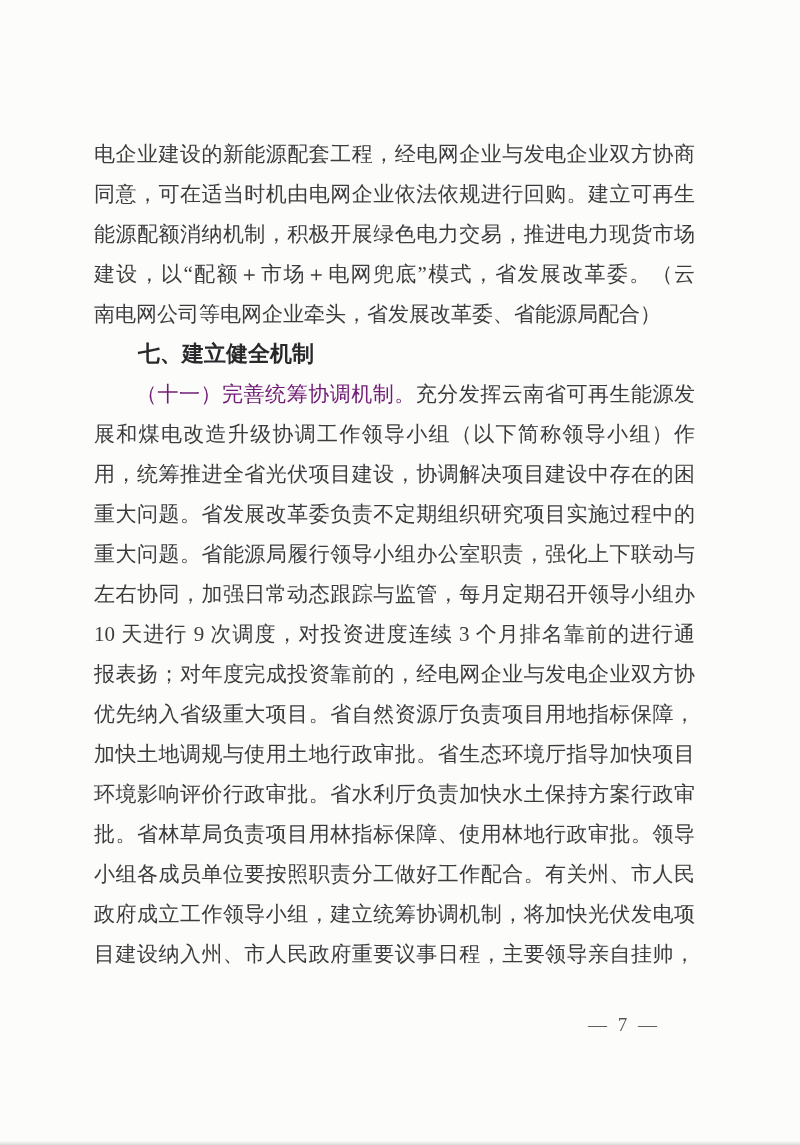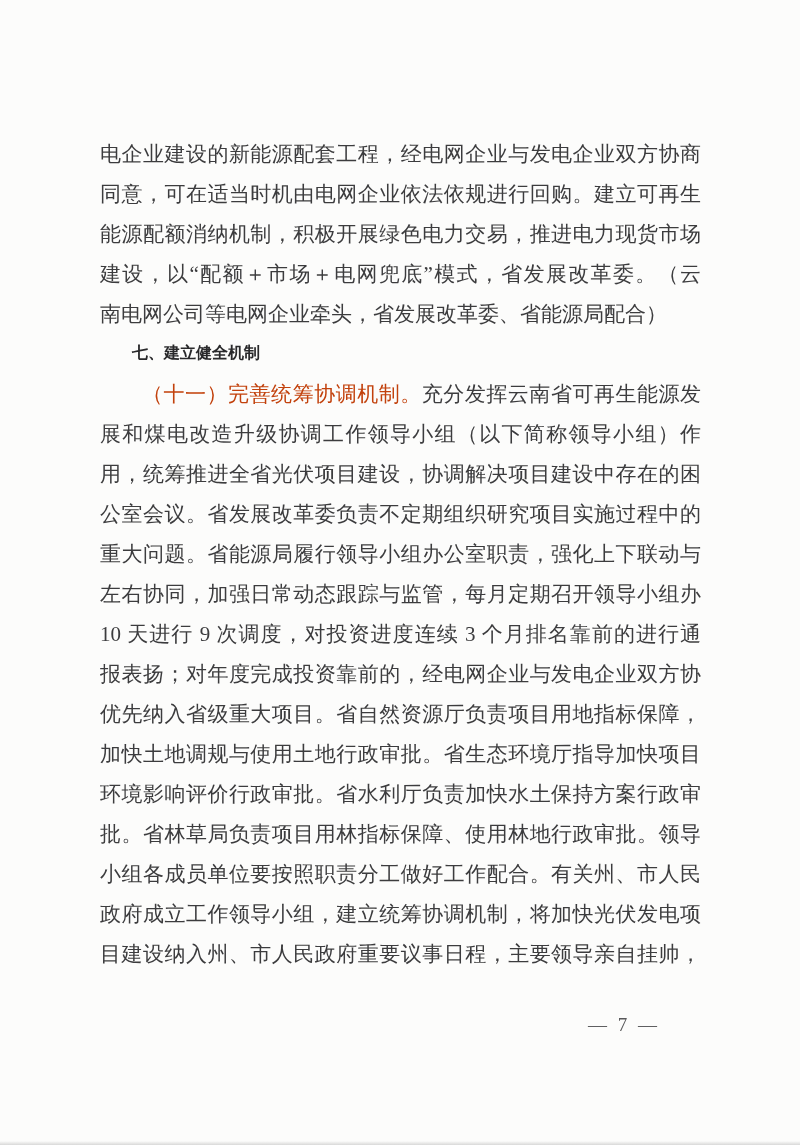--- a/index.html
+++ b/index.html
@@ -21,53 +21,53 @@
     position: absolute;
     left: 0;
     right: 0;
     bottom: 0;
     height: 4px;
     background: linear-gradient(to bottom, rgba(0,0,0,0), rgba(150,150,150,0.35));
     pointer-events: none;
   }
   .text-block {
     position: absolute;
-    left: 100px;
+    left: 94px;
     top: 134px;
     width: 601px;
     color: #3c3c3e;
     font-size: 21px;
   }
   .line {
     height: 40px;
     line-height: 40px;
     text-align: justify;
     text-align-last: justify;
     overflow: hidden;
   }
   .line.left {
     text-align-last: left;
   }
   .line.indent {
     text-indent: 2em;
   }
   .heading {
-    font-family: Liberation Mono, monospace;
+    font-family: Liberation Serif, serif;
     font-weight: 700;
-    font-size: 16px;
+    font-size: 22px;
     color: #29292b;
     height: 40px;
     line-height: 40px;
     text-indent: 2em;
     text-align: center;
     text-align-last: left;
     margin: 0;
   }
   .kai {
-    color: #c2410c;
+    color: #701a75;
   }
   .page-number {
     position: absolute;
     right: 140px;
     top: 1014px;
     font-size: 19px;
     color: #58585a;
     letter-spacing: 3px;
     font-family: "Liberation Serif", "DejaVu Serif", serif;
   }
@@ -83,21 +83,21 @@
     <div class="line">同意，可在适当时机由电网企业依法依规进行回购。建立可再生</div>
     <div class="line">能源配额消纳机制，积极开展绿色电力交易，推进电力现货市场</div>
     <div class="line">建设，以“配额＋市场＋电网兜底”模式，省发展改革委。（云</div>
     <div class="line left">南电网公司等电网企业牵头，省发展改革委、省能源局配合）</div>
 
     <h2 class="heading">七、建立健全机制</h2>
 
     <div class="line indent"><span class="kai">（十一）完善统筹协调机制。</span><span>充分发挥云南省可再生能源发</span></div>
     <div class="line">展和煤电改造升级协调工作领导小组（以下简称领导小组）作</div>
     <div class="line">用，统筹推进全省光伏项目建设，协调解决项目建设中存在的困</div>
-    <div class="line">公室会议。省发展改革委负责不定期组织研究项目实施过程中的</div>
+    <div class="line">重大问题。省发展改革委负责不定期组织研究项目实施过程中的</div>
     <div class="line">重大问题。省能源局履行领导小组办公室职责，强化上下联动与</div>
     <div class="line">左右协同，加强日常动态跟踪与监管，每月定期召开领导小组办</div>
     <div class="line">10 天进行 9 次调度，对投资进度连续 3 个月排名靠前的进行通</div>
     <div class="line">报表扬；对年度完成投资靠前的，经电网企业与发电企业双方协商</div>
     <div class="line">优先纳入省级重大项目。省自然资源厅负责项目用地指标保障，</div>
     <div class="line">加快土地调规与使用土地行政审批。省生态环境厅指导加快项目</div>
     <div class="line">环境影响评价行政审批。省水利厅负责加快水土保持方案行政审</div>
     <div class="line">批。省林草局负责项目用林指标保障、使用林地行政审批。领导</div>
     <div class="line">小组各成员单位要按照职责分工做好工作配合。有关州、市人民</div>
     <div class="line">政府成立工作领导小组，建立统筹协调机制，将加快光伏发电项</div>

